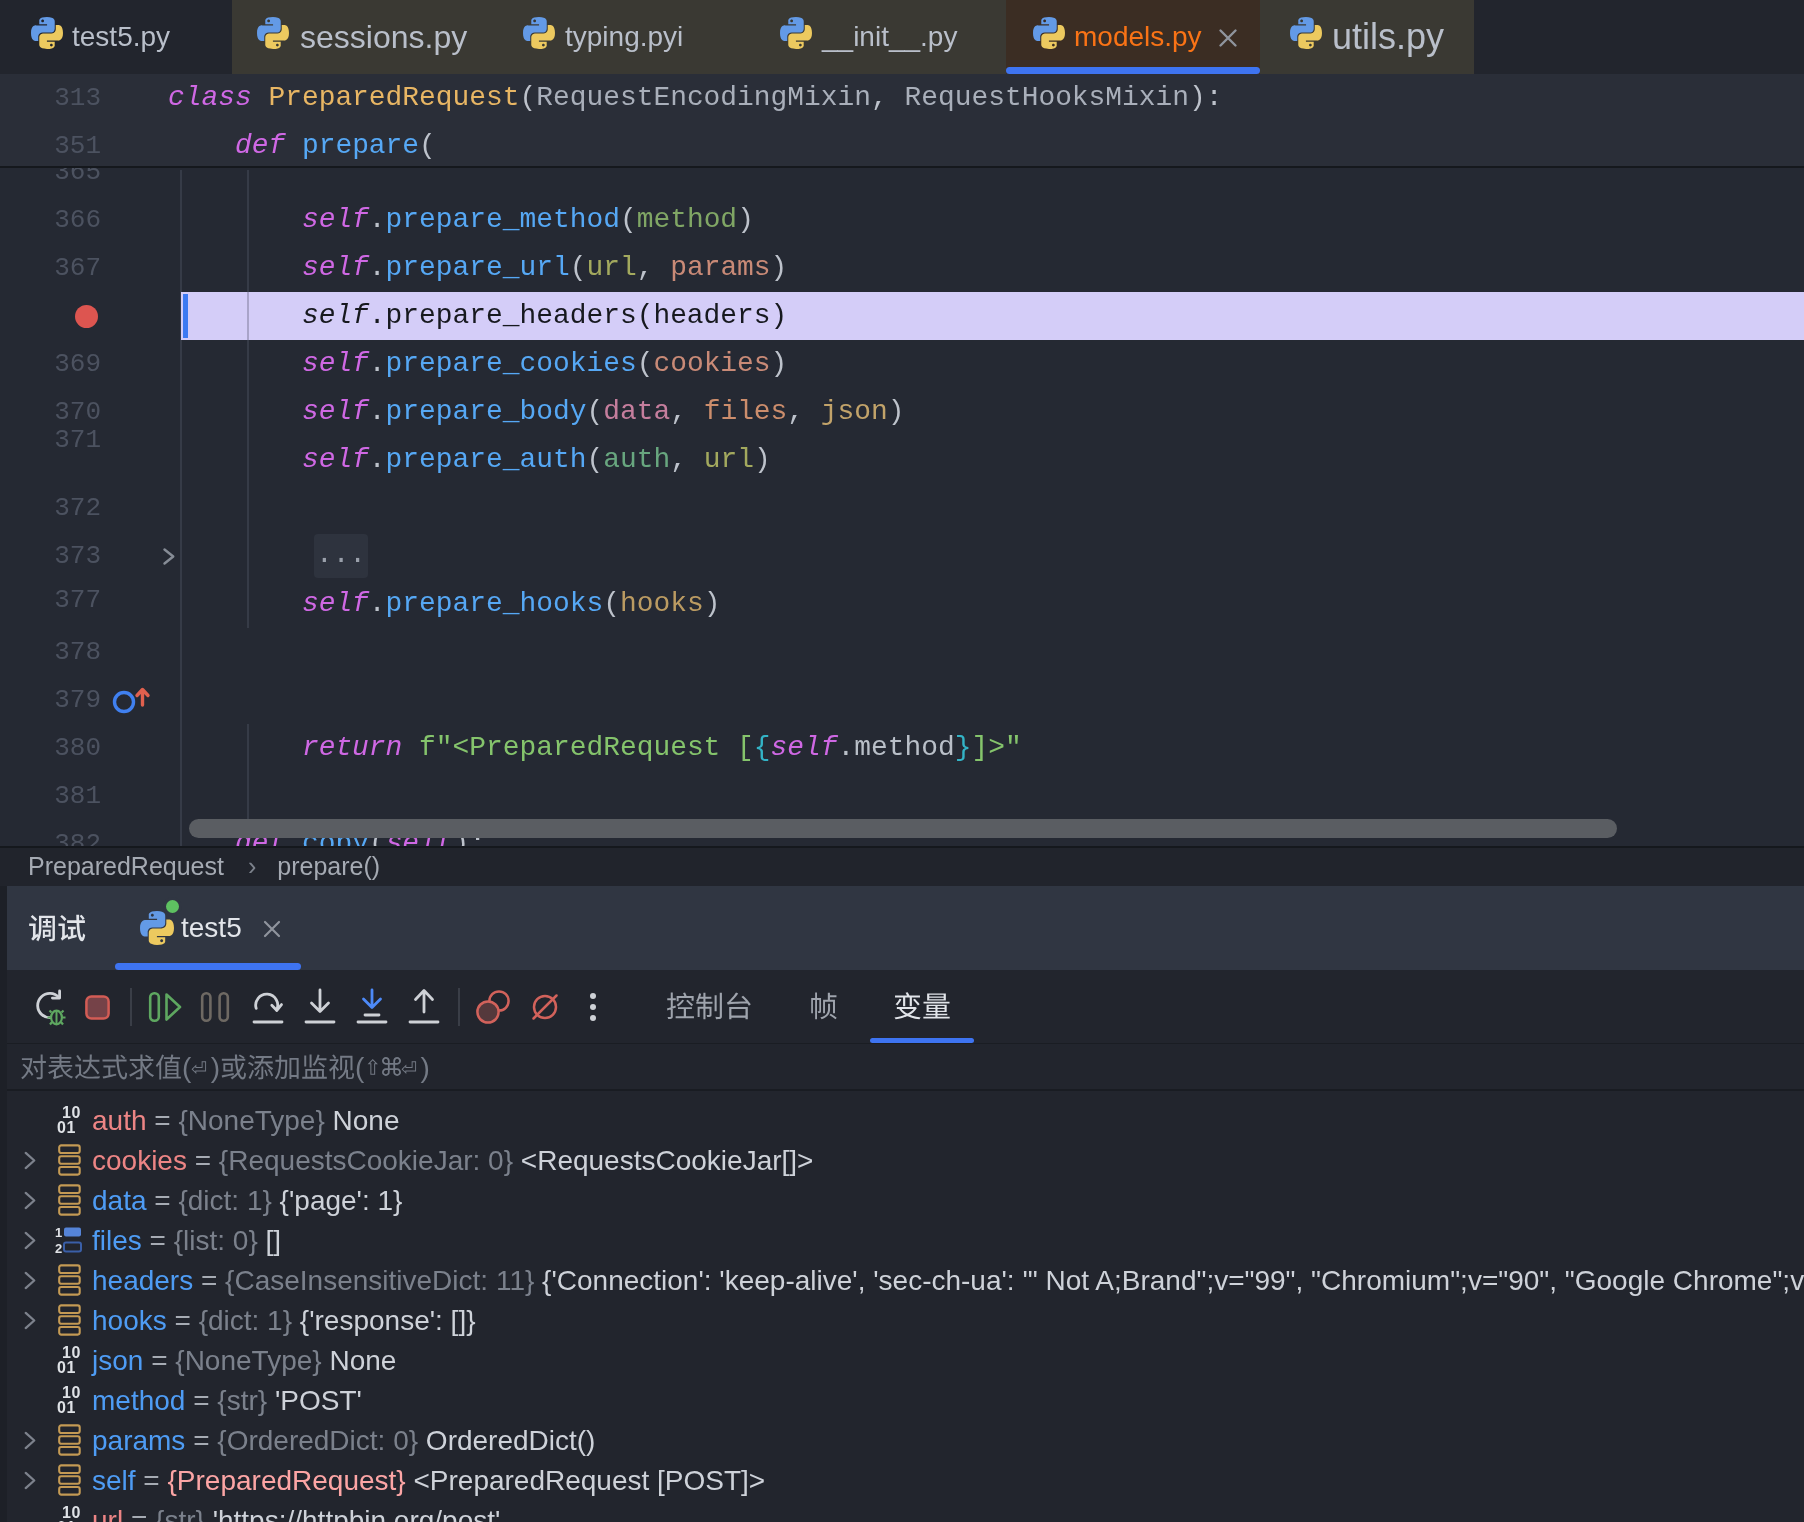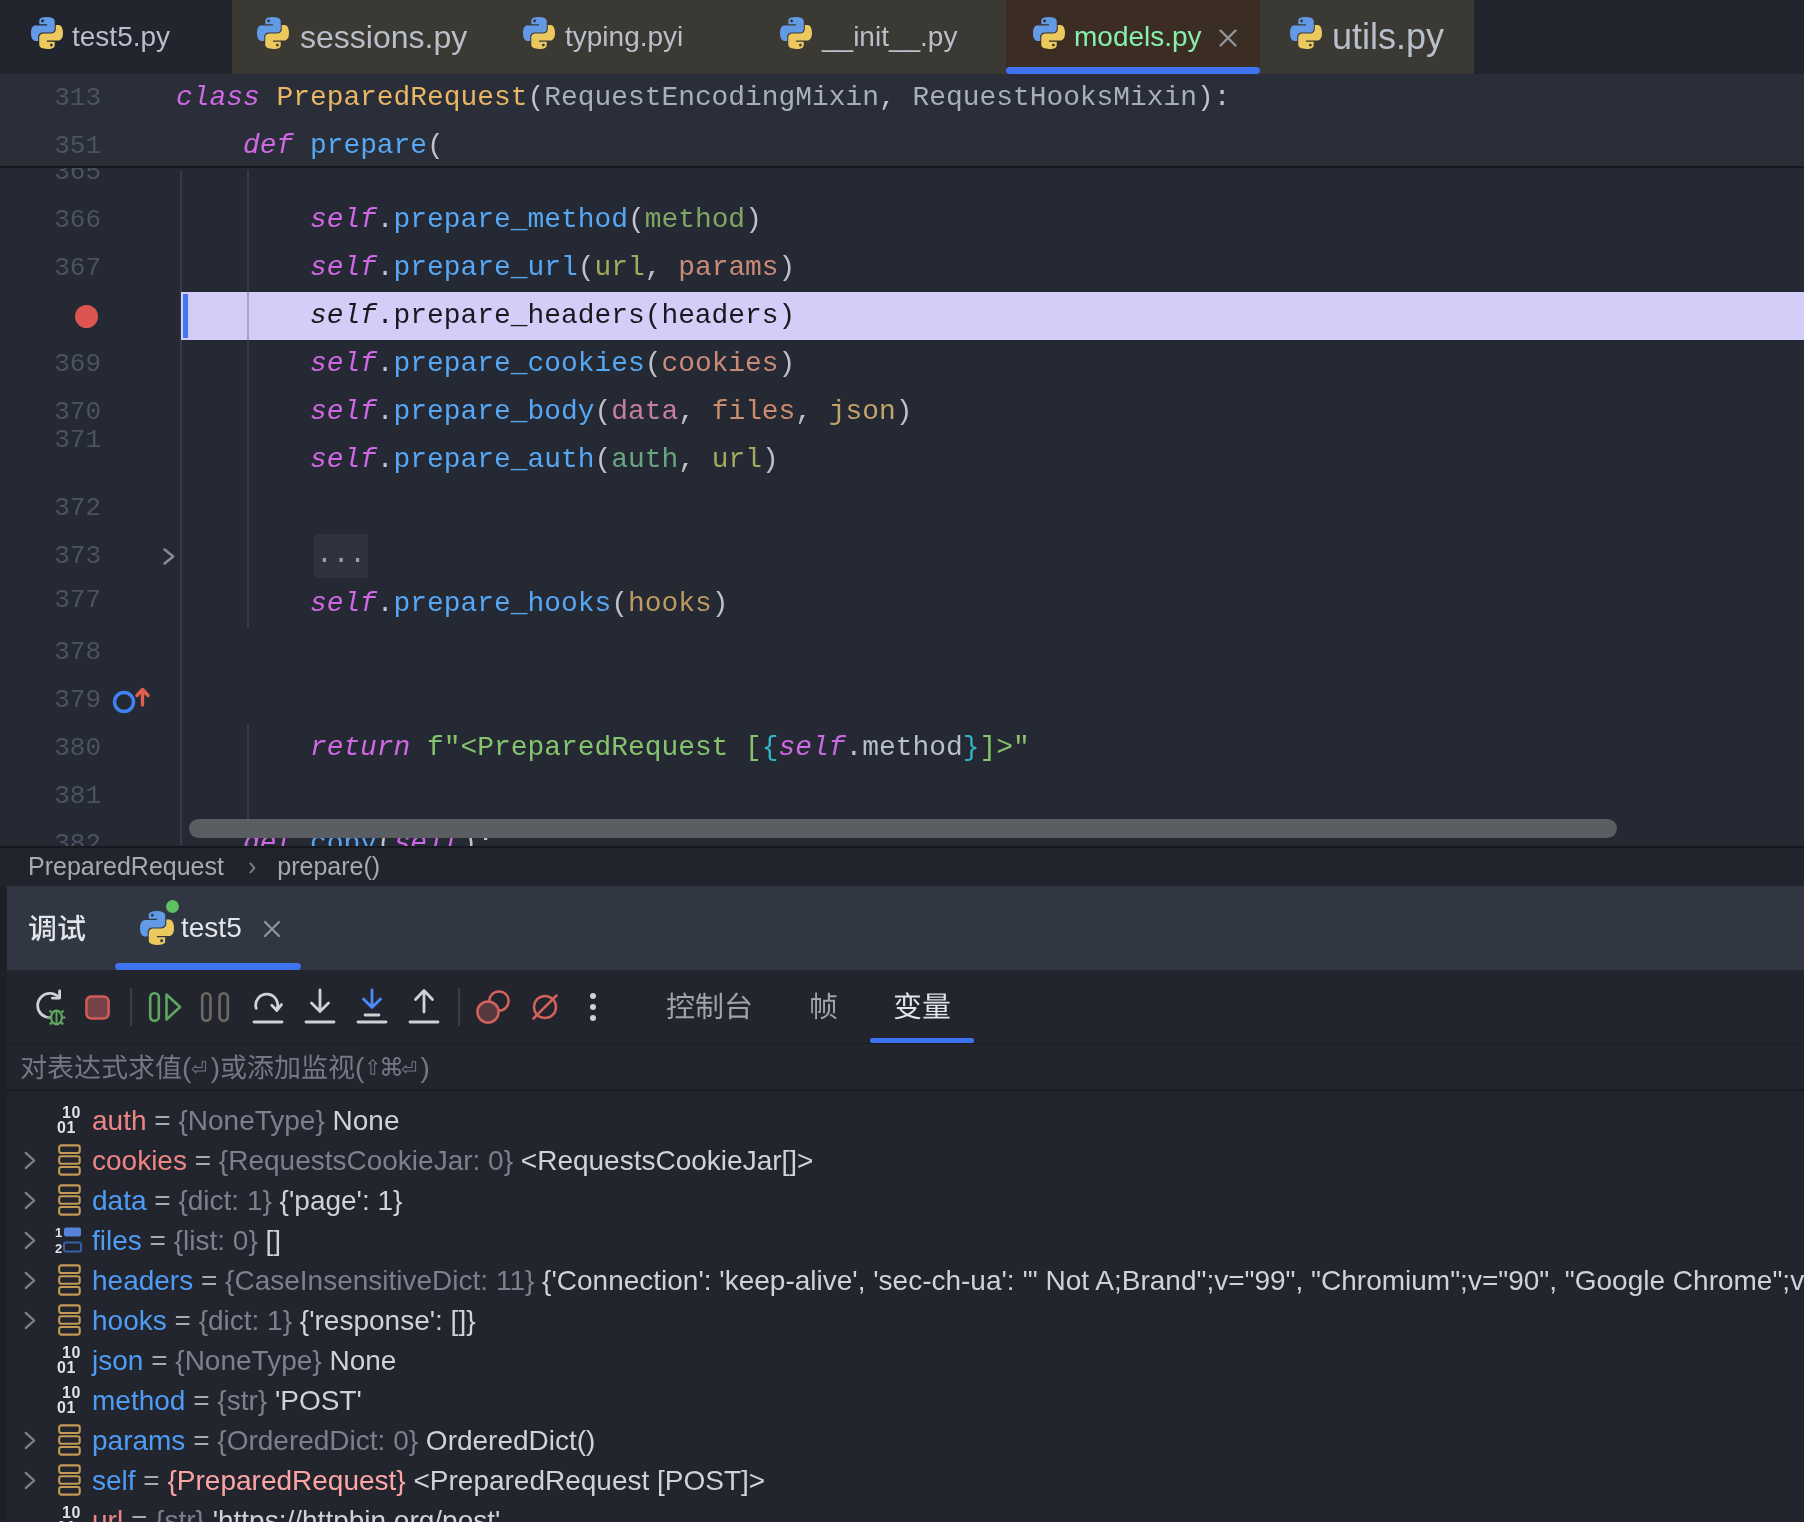--- a/index.html
+++ b/index.html
@@ -1,21 +1,21 @@
 <!DOCTYPE html>
 <html><head><meta charset="utf-8"><style>
 *{margin:0;padding:0;box-sizing:border-box}
 html,body{width:1804px;height:1522px;overflow:hidden;background:#22252d}
 body{position:relative;font-family:"Liberation Sans",sans-serif}
 .abs{position:absolute}
 .mono{font-family:"Liberation Mono",monospace;font-size:27.9px;line-height:48px;white-space:pre}
 .kw{color:#cf68e4;font-style:italic}
 .fn{color:#56a8f5}
 .pun{color:#bdc2cb}
-.row{position:absolute;left:176px;height:48px}
+.row{position:absolute;left:168px;height:48px}
 .num{position:absolute;left:0;width:101px;text-align:right;height:48px;font-size:26px;color:#4c5260}
 .vrow{position:absolute;left:0;width:1804px;height:40px;font-size:28px;line-height:40px;white-space:pre}
 </style></head><body>
 <div class="abs" style="left:0;top:0;width:1804px;height:74px;background:#22252d"></div>
 <div class="abs" style="left:0;top:0;width:232px;height:74px;background:#22252d"></div>
 <div class="abs" style="left:232px;top:0;width:1242px;height:74px;background:#3a3933"></div>
 <div class="abs" style="left:1006px;top:0;width:254px;height:74px;background:#3b2d23"></div>
 <div class="abs" style="left:1006px;top:67px;width:254px;height:7px;border-radius:3.5px;background:#3e74f1"></div>
 <svg style="position:absolute;left:31px;top:17px" width="32" height="32" viewBox="0 0 110.4 109.8">
 <path fill="#639ae6" d="M54.92 0C26.8 0 28.55 12.19 28.55 12.19l.03 12.63h26.84v3.79H17.93S0 26.57 0 54.92 15.65 82.26 15.65 82.26h9.34V69.1s-.5-15.65 15.4-15.65h26.62s14.9.24 14.9-14.4V14.9S84.17 0 54.92 0ZM40.12 8.49c2.67 0 4.83 2.16 4.83 4.83s-2.16 4.83-4.83 4.83-4.83-2.16-4.83-4.83 2.16-4.83 4.83-4.83Z"></path>
@@ -34,21 +34,21 @@
 <div class="abs" style="left:565px;top:0;height:74px;line-height:74px;font-size:28px;color:#b9bfca">typing.pyi</div>
 <svg style="position:absolute;left:780px;top:17px" width="32" height="32" viewBox="0 0 110.4 109.8">
 <path fill="#639ae6" d="M54.92 0C26.8 0 28.55 12.19 28.55 12.19l.03 12.63h26.84v3.79H17.93S0 26.57 0 54.92 15.65 82.26 15.65 82.26h9.34V69.1s-.5-15.65 15.4-15.65h26.62s14.9.24 14.9-14.4V14.9S84.17 0 54.92 0ZM40.12 8.49c2.67 0 4.83 2.16 4.83 4.83s-2.16 4.83-4.83 4.83-4.83-2.16-4.83-4.83 2.16-4.83 4.83-4.83Z"></path>
 <path fill="#ecc95f" d="M55.48 109.8c28.12 0 26.37-12.19 26.37-12.19l-.03-12.63H54.98v-3.79h37.49s17.93 2.03 17.93-26.32c0-28.35-15.65-27.34-15.65-27.34h-9.34v13.16s.5 15.65-15.4 15.65H43.39s-14.9-.24-14.9 14.4v24.21S26.23 109.8 55.48 109.8ZM70.28 101.31c-2.67 0-4.83-2.16-4.83-4.83s2.16-4.83 4.83-4.83 4.83 2.16 4.83 4.83-2.16 4.83-4.83 4.83Z"></path>
   </svg>
 <div class="abs" style="left:822px;top:0;height:74px;line-height:74px;font-size:28px;color:#b9bfca">__init__.py</div>
 <svg style="position:absolute;left:1033px;top:17px" width="32" height="32" viewBox="0 0 110.4 109.8">
 <path fill="#639ae6" d="M54.92 0C26.8 0 28.55 12.19 28.55 12.19l.03 12.63h26.84v3.79H17.93S0 26.57 0 54.92 15.65 82.26 15.65 82.26h9.34V69.1s-.5-15.65 15.4-15.65h26.62s14.9.24 14.9-14.4V14.9S84.17 0 54.92 0ZM40.12 8.49c2.67 0 4.83 2.16 4.83 4.83s-2.16 4.83-4.83 4.83-4.83-2.16-4.83-4.83 2.16-4.83 4.83-4.83Z"></path>
 <path fill="#ecc95f" d="M55.48 109.8c28.12 0 26.37-12.19 26.37-12.19l-.03-12.63H54.98v-3.79h37.49s17.93 2.03 17.93-26.32c0-28.35-15.65-27.34-15.65-27.34h-9.34v13.16s.5 15.65-15.4 15.65H43.39s-14.9-.24-14.9 14.4v24.21S26.23 109.8 55.48 109.8ZM70.28 101.31c-2.67 0-4.83-2.16-4.83-4.83s2.16-4.83 4.83-4.83 4.83 2.16 4.83 4.83-2.16 4.83-4.83 4.83Z"></path>
   </svg>
-<div class="abs" style="left:1074px;top:0;height:74px;line-height:74px;font-size:28px;color:#86efac">models.py</div>
+<div class="abs" style="left:1074px;top:0;height:74px;line-height:74px;font-size:28px;color:#f97316">models.py</div>
 <svg style="position:absolute;left:1290px;top:17px" width="32" height="32" viewBox="0 0 110.4 109.8">
 <path fill="#639ae6" d="M54.92 0C26.8 0 28.55 12.19 28.55 12.19l.03 12.63h26.84v3.79H17.93S0 26.57 0 54.92 15.65 82.26 15.65 82.26h9.34V69.1s-.5-15.65 15.4-15.65h26.62s14.9.24 14.9-14.4V14.9S84.17 0 54.92 0ZM40.12 8.49c2.67 0 4.83 2.16 4.83 4.83s-2.16 4.83-4.83 4.83-4.83-2.16-4.83-4.83 2.16-4.83 4.83-4.83Z"></path>
 <path fill="#ecc95f" d="M55.48 109.8c28.12 0 26.37-12.19 26.37-12.19l-.03-12.63H54.98v-3.79h37.49s17.93 2.03 17.93-26.32c0-28.35-15.65-27.34-15.65-27.34h-9.34v13.16s.5 15.65-15.4 15.65H43.39s-14.9-.24-14.9 14.4v24.21S26.23 109.8 55.48 109.8ZM70.28 101.31c-2.67 0-4.83-2.16-4.83-4.83s2.16-4.83 4.83-4.83 4.83 2.16 4.83 4.83-2.16 4.83-4.83 4.83Z"></path>
   </svg>
 <div class="abs" style="left:1332px;top:0;height:62px;line-height:74px;font-size:36px;color:#b9bfca">utils.py</div>
 <svg class="abs" style="left:1217px;top:27px" width="22" height="22" viewBox="0 0 22 22">
     <path stroke="#8f949d" stroke-width="2.4" stroke-linecap="round" d="M3.5 3.5 18.5 18.5 M18.5 3.5 3.5 18.5"></path>
   </svg>
 <div id="ed" class="abs" style="left:0;top:74px;width:1804px;height:772px;background:#252933;overflow:hidden">
 <div class="abs" style="left:180px;top:96px;width:1.5px;height:676px;background:#363b47"></div>

